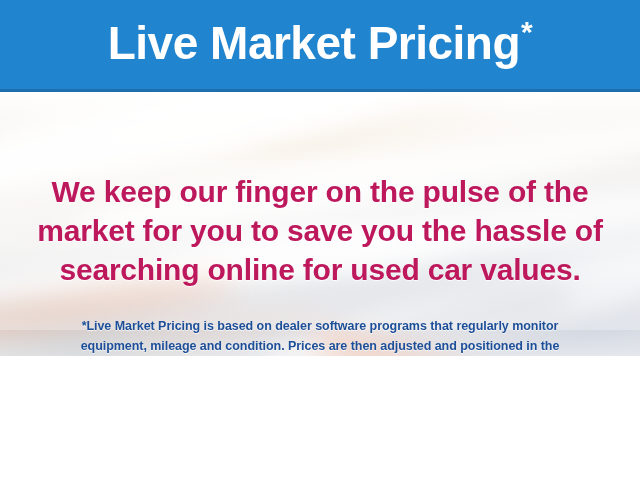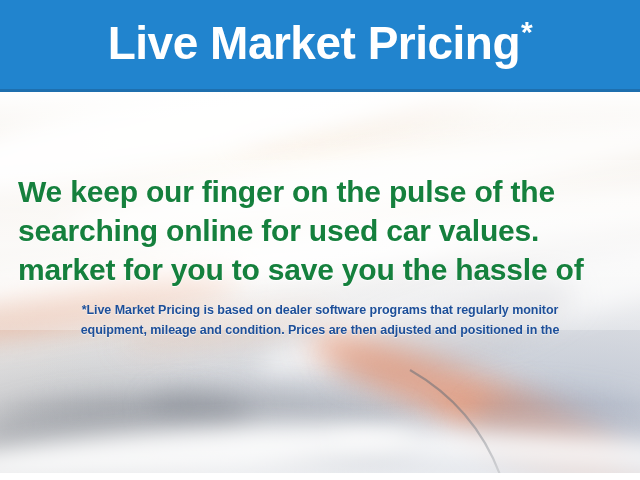--- a/index.html
+++ b/index.html
@@ -9,21 +9,21 @@
     background: #ffffff;
   }
   body {
     font-family: "Liberation Sans", sans-serif;
   }
 
   
   .banner {
     position: relative;
     width: 640px;
-    height: 473px;
+    height: 356px;
     overflow: hidden;
     background: #f2f0ee;
     user-select: none;
   }
 
   
   .photo-bg {
     position: absolute;
     inset: 0;
     z-index: 0;
@@ -151,39 +151,40 @@
     margin-left: 1px;
   }
 
   
   .headline {
     position: absolute;
     z-index: 2;
     left: 0;
     right: 0;
     top: 172px;
-    color: #15803d;
+    text-align: center;
+    color: #be185d;
     font-family: "Liberation Sans", sans-serif;
     font-size: 30px;
     font-weight: bold;
     line-height: 39px;
     letter-spacing: -0.2px;
     padding: 0 18px;
     box-sizing: border-box;
     text-shadow: 0 1px 1px rgba(255,255,255,0.85);
   }
   .headline-line { display: block; white-space: nowrap; }
 
   
   .disclaimer {
     position: absolute;
     z-index: 2;
     left: 0;
     right: 0;
-    top: 300px;
+    top: 316px;
     text-align: center;
     color: #1d4f99;
     font-family: "Liberation Sans", sans-serif;
     font-size: 12.5px;
     font-weight: bold;
     line-height: 20px;
     letter-spacing: -0.05px;
     padding: 0 26px;
     box-sizing: border-box;
     text-shadow: 0 1px 1px rgba(255,255,255,0.8);
@@ -221,22 +222,22 @@
     <div class="photo-fade-mid"></div>
     <div class="photo-fade-bottom"></div>
   </div>
 
   <div class="header-bar">
     <h1 class="header-title"><span>Live Market Pricing</span><span class="asterisk">*</span></h1>
   </div>
 
   <div class="headline">
     <span class="headline-line">We keep our finger on the pulse of the</span>
+    <span class="headline-line">market for you to save you the hassle of</span>
     <span class="headline-line">searching online for used car values.</span>
-    <span class="headline-line">market for you to save you the hassle of</span>
   </div>
 
   <div class="disclaimer">
     <span class="disclaimer-line">*Live Market Pricing is based on dealer software programs that regularly monitor</span>
     <span class="disclaimer-line">equipment, mileage and condition. Prices are then adjusted and positioned in the</span>
   </div>
 
 </div>
 
 </body></html>

